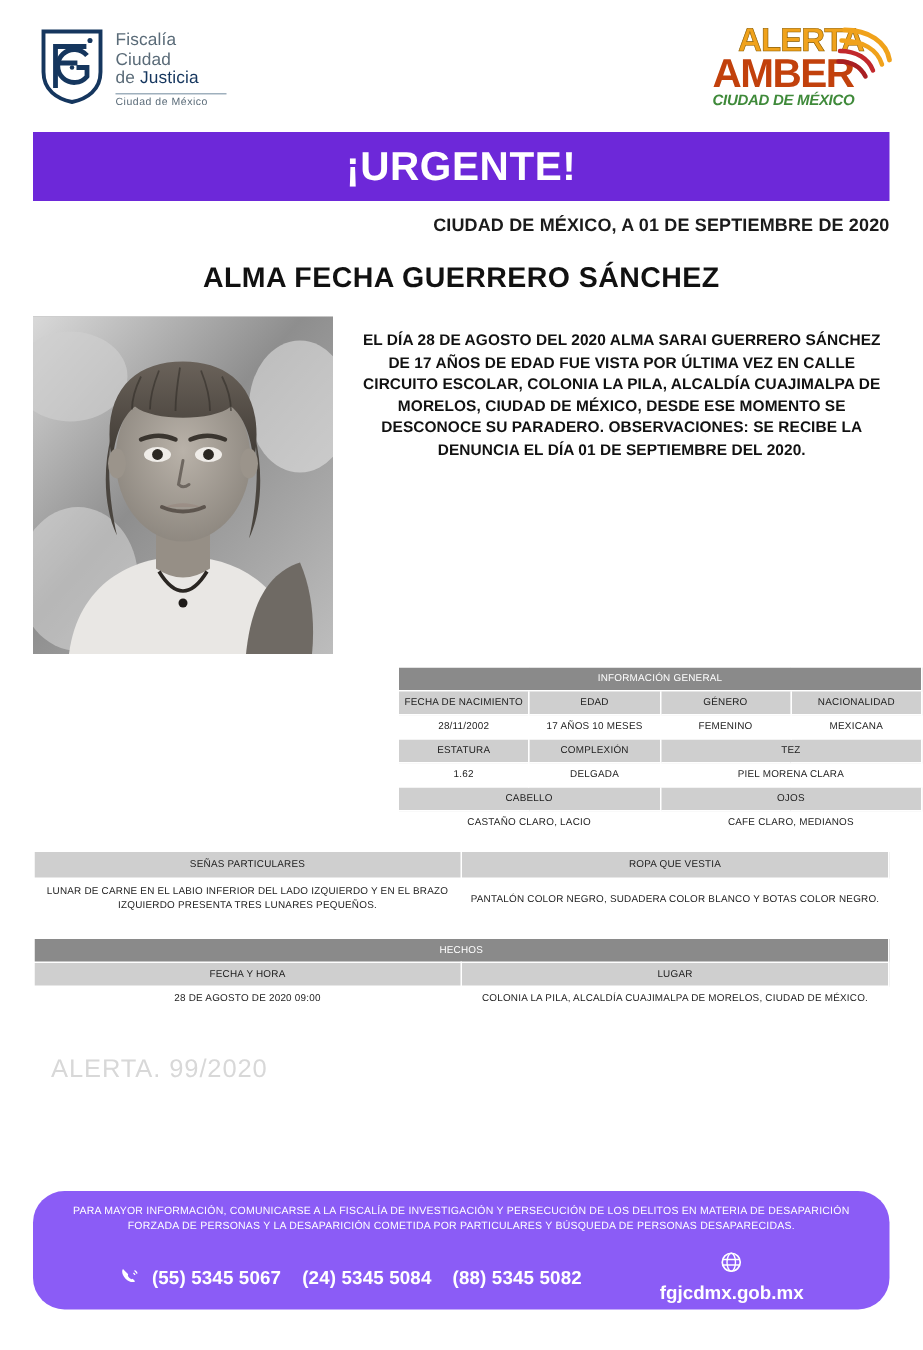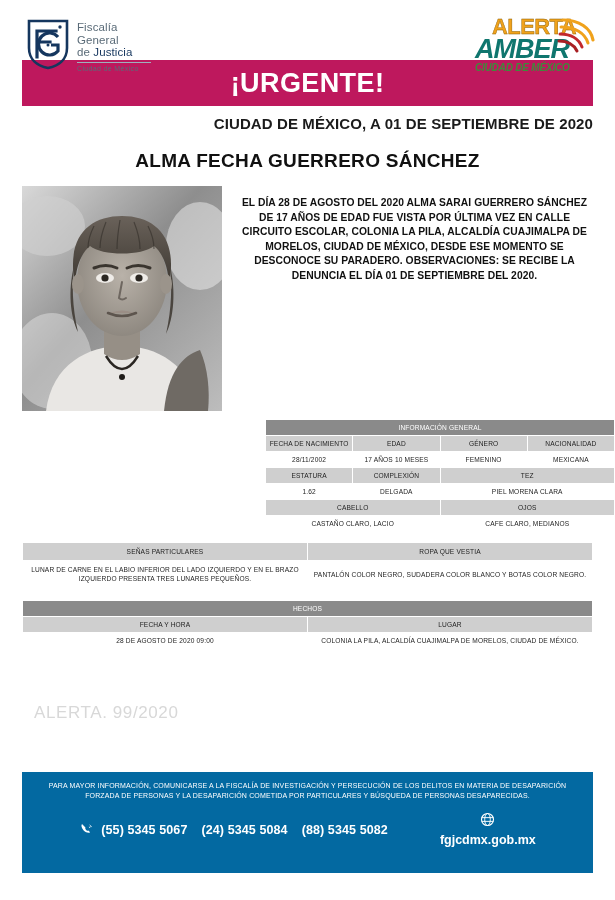--- a/index.html
+++ b/index.html
@@ -13,21 +13,21 @@
     position: relative;
     width: 615px;
     height: 900px;
     background: #ffffff;
     overflow: hidden;
   }
 
   
   .header {
     position: relative;
-    height: 60px;
+    height: 88px;
     padding: 0 22px;
   }
   .fgj-logo {
     position: absolute;
     left: 26px;
     top: 18px;
     display: flex;
     align-items: flex-start;
     gap: 7px;
   }
@@ -66,22 +66,21 @@
     font-weight: 700;
     color: #f0a21b;
     letter-spacing: -.6px;
     line-height: 21px;
     text-align: center;
     -webkit-text-stroke: .4px #8a5c00;
   }
   .amber-amber {
     font-size: 27px;
     font-weight: 700;
-    font-style: italic;
-    color: #0f766e;
+    color: #c2410c;
     letter-spacing: -1px;
     line-height: 25px;
   }
   .amber-city {
     font-size: 10px;
     font-weight: 700;
     font-style: italic;
     color: #3f8a3a;
     letter-spacing: -.2px;
     line-height: 12px;
@@ -91,36 +90,36 @@
     right: -4px;
     top: 0px;
     width: 40px;
     height: 46px;
   }
 
   
   .urgent-band {
     margin: 0 22px;
     height: 46px;
-    background: #be185d;
+    background: #6d28d9;
     display: flex;
     align-items: center;
     justify-content: center;
   }
   .urgent-band .txt {
     color: #ffffff;
     font-size: 27px;
     font-weight: 700;
     letter-spacing: .4px;
   }
 
   .dateline {
     margin: 9px 22px 0 0;
     text-align: right;
-    font-size: 15px;
+    font-size: 12px;
     font-weight: 700;
     color: #1b1b1b;
     letter-spacing: .1px;
   }
 
   .person-name {
     margin-top: 18px;
     text-align: center;
     font-size: 19px;
     font-weight: 700;
@@ -198,24 +197,25 @@
     color: #d8d8d8;
     letter-spacing: .6px;
   }
 
   
   .footer {
     position: absolute;
     left: 22px;
     right: 22px;
     bottom: 27px;
-    background: #0369a1;
+    background: #8b5cf6;
     color: #ffffff;
-    padding: 9px 14px 26px 14px;
+    padding: 9px 14px 4px 14px;
     text-align: center;
+    border-radius: 21px;
   }
   .footer-note {
     font-size: 7px;
     line-height: 10px;
     letter-spacing: .15px;
     font-weight: 400;
   }
   .contact-row {
     margin-top: 11px;
     display: flex;
@@ -259,21 +259,21 @@
     <div class="fgj-logo">
       <svg class="fgj-shield" viewBox="0 0 44 52">
         <path d="M3 3 H41 V30 C41 42 32 48 22 50 C12 48 3 42 3 30 Z" fill="none" stroke="#15365e" stroke-width="2.6"></path>
         <path d="M11 13 H30 M11 13 V39 M11 24 H24" fill="none" stroke="#15365e" stroke-width="3.2" stroke-linecap="square"></path>
         <path d="M32 19 A11 11 0 1 0 32 33 L32 27 L25 27" fill="none" stroke="#15365e" stroke-width="3.2"></path>
         <circle cx="34" cy="9" r="1.7" fill="#15365e"></circle>
         <circle cx="22" cy="27" r="1.5" fill="#15365e"></circle>
       </svg>
       <div class="fgj-text">
         <div class="fgj-line">Fiscalía</div>
-        <div class="fgj-line">General</div>
+        <div class="fgj-line">Ciudad</div>
         <div class="fgj-line"><span>de </span><b>Justicia</b></div>
         <div class="fgj-rule"></div>
         <div class="fgj-city">Ciudad de México</div>
       </div>
     </div>
 
     <div class="amber-logo">
       <svg class="amber-swoosh" viewBox="0 0 40 46">
         <path d="M6 4 C22 4 34 12 36 24" stroke="#f0a21b" stroke-width="3.2" fill="none" stroke-linecap="round"></path>
         <path d="M4 11 C18 11 28 17 31 27" stroke="#f0a21b" stroke-width="3" fill="none" stroke-linecap="round"></path>

